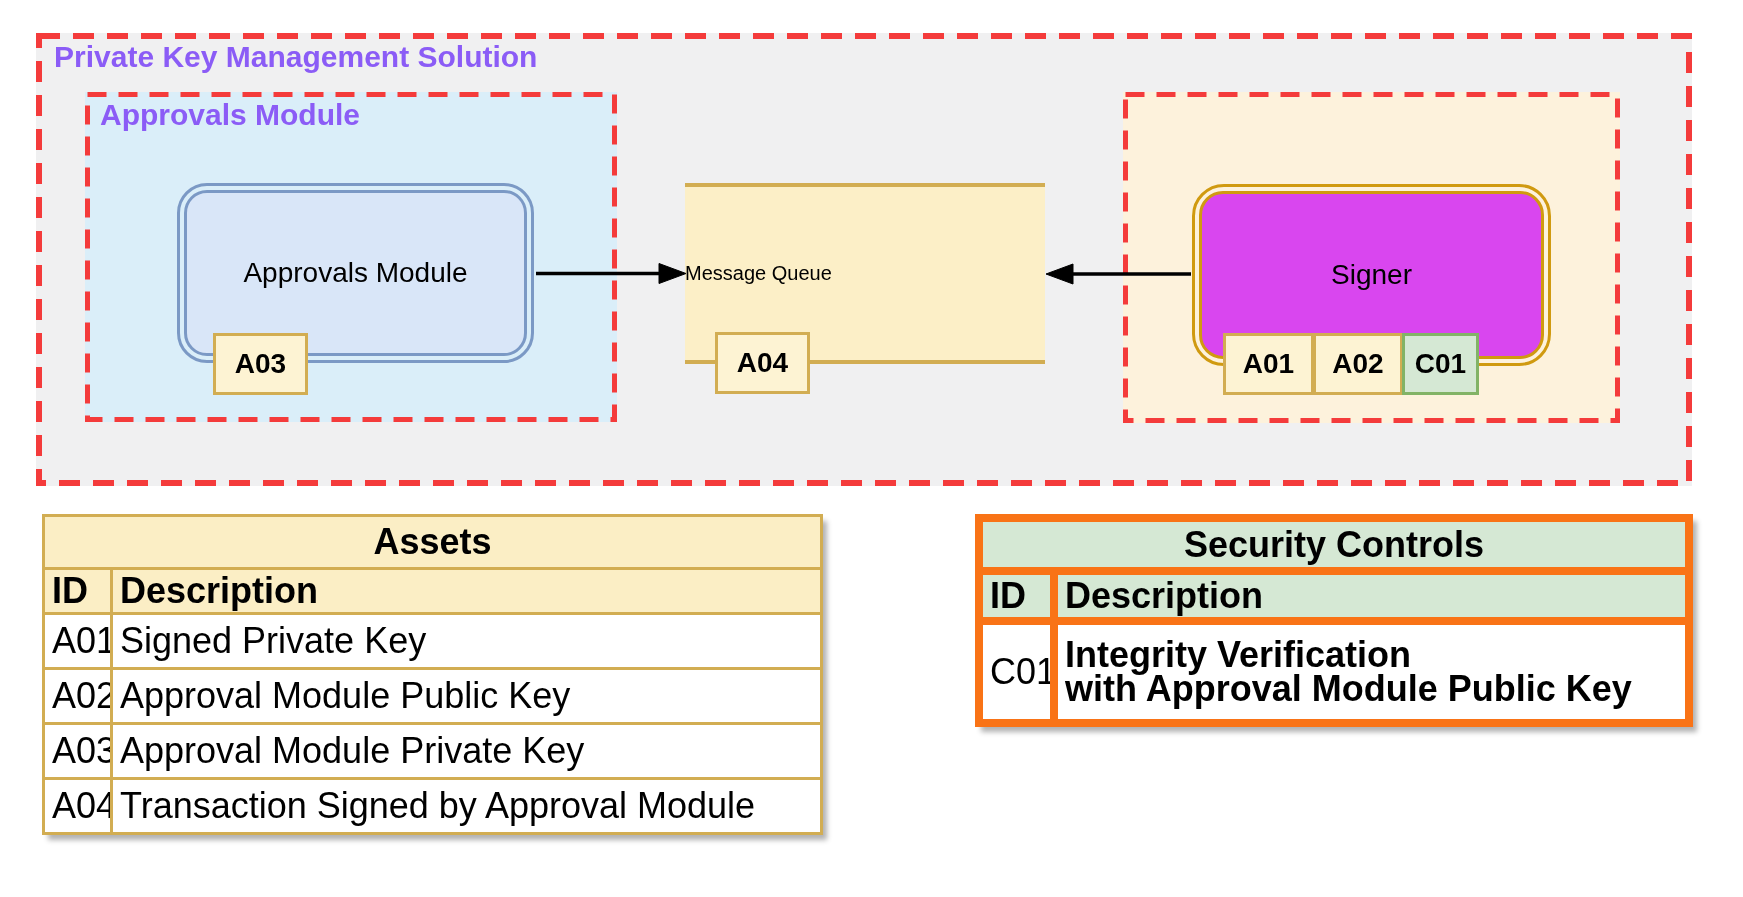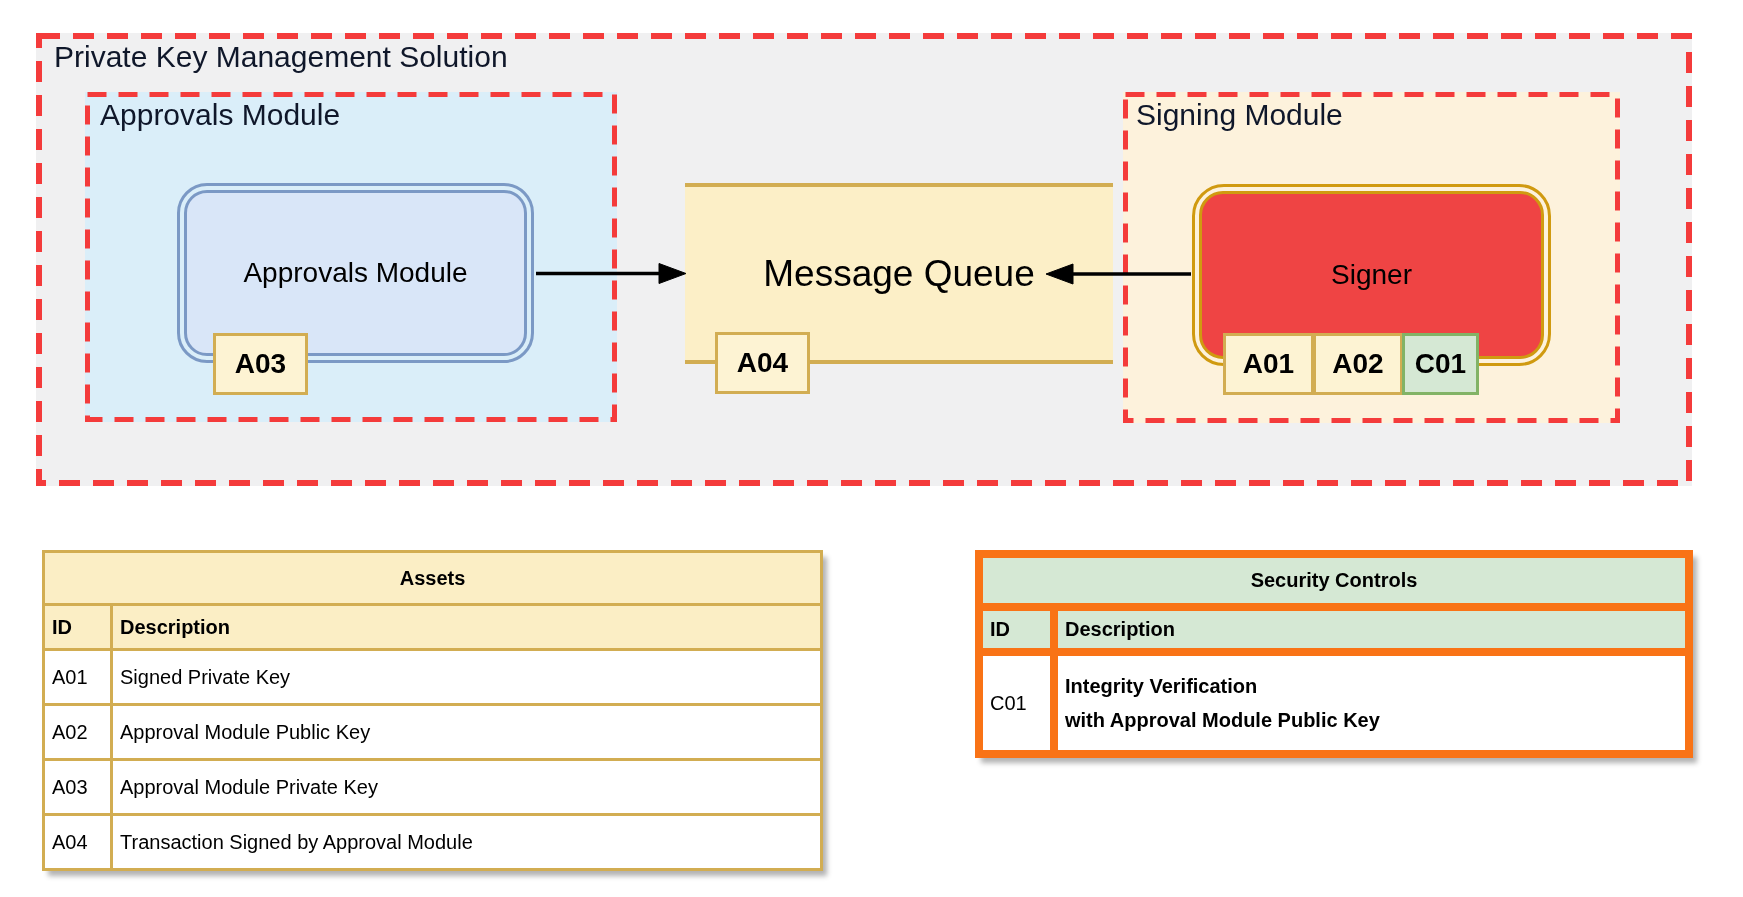--- a/index.html
+++ b/index.html
@@ -11,67 +11,66 @@
     overflow:hidden;
     background:#ffffff;
   }
   
   .zone{position:absolute;box-sizing:border-box;}
   #outer-zone{left:36px;top:33px;width:1656px;height:453px;background:#f0f0f1;}
   #approvals-zone{left:85px;top:92px;width:532px;height:330px;background:#daeef9;}
   #signing-zone{left:1123px;top:92px;width:497px;height:331px;background:#fdf2dc;}
   .zone-title{
     position:absolute;
-    color:#0f172a;font-weight:normal;font-size:30px;line-height:34px;
+    color:#8b5cf6;font-weight:bold;font-size:30px;line-height:34px;
     white-space:nowrap;
   }
   #outer-title{left:54px;top:40px;}
   #approvals-title{left:100px;top:98px;}
   #signing-title{left:1136px;top:98px;}
   
   .dbox{position:absolute;box-sizing:border-box;padding:4px;}
   .dbox .inner{
     width:100%;height:100%;box-sizing:border-box;
     display:flex;align-items:center;justify-content:center;
     font-size:28px;
   }
   #approvals-box{left:177px;top:183px;width:357px;height:180px;
     border:3px solid #7b99c5;border-radius:30px;}
   #approvals-box .inner{border:3px solid #7b99c5;border-radius:23px;background:#d9e6f8;}
   #signer-box{left:1192px;top:184px;width:359px;height:182px;
     border:3px solid #d09a10;border-radius:32px;}
-  #signer-box .inner{border:3px solid #d09a10;border-radius:24px;background:#ef4444;}
+  #signer-box .inner{border:3px solid #d09a10;border-radius:24px;background:#d946ef;}
   
   #message-queue{
-    position:absolute;left:685px;top:183px;width:428px;height:181px;
+    position:absolute;left:685px;top:183px;width:360px;height:181px;
     box-sizing:border-box;background:#fcefc7;
     border-top:4px solid #d2ad52;border-bottom:4px solid #d2ad52;
-    display:flex;align-items:center;justify-content:center;font-size:37px;
+    display:flex;align-items:center;justify-content:flex-start;font-size:20px;
   }
   
   .tag{
     position:absolute;box-sizing:border-box;
     border:3px solid #d2ad52;background:#fdf3d3;
     display:flex;align-items:center;justify-content:center;
     font-weight:bold;font-size:28px;z-index:5;
   }
   .tag.control{background:#d5e8d4;border-color:#82b366;}
   #tag-a03{left:213px;top:333px;width:95px;height:62px;}
   #tag-a04{left:715px;top:332px;width:95px;height:62px;}
   #tag-a01{left:1223px;top:333px;width:91px;height:62px;}
   #tag-a02{left:1313px;top:333px;width:90px;height:62px;}
   #tag-c01{left:1402px;top:333px;width:77px;height:62px;}
   
   #overlay{position:absolute;left:0;top:0;z-index:8;pointer-events:none;}
   
   table.dtable{
     position:absolute;border-collapse:collapse;background:#ffffff;
-    font-size:20px;table-layout:fixed;
+    font-size:36px;table-layout:fixed;
     box-shadow:5px 6px 5px -1px rgba(0,0,0,0.3);
-    margin-top:36px;
   }
   #assets-table{left:42px;top:514px;width:781px;}
   #security-table{left:975px;top:514px;width:718px;}
   .dtable td{box-sizing:border-box;padding:0 7px;vertical-align:middle;overflow:hidden;white-space:nowrap;}
   #assets-table td{border:3px solid #d2ad52;}
   #security-table td{border:8px solid #f97316;}
   .dtable .title-row td{font-weight:bold;text-align:center;height:53px;}
   .dtable .head-row td{font-weight:bold;text-align:left;height:45px;}
   #assets-table .title-row td,#assets-table .head-row td{background:#fbeec5;}
   #security-table .title-row td,#security-table .head-row td{background:#d5e8d4;}
@@ -83,21 +82,20 @@
 <body>
 
 <div id="canvas">
 
   <div class="zone" id="outer-zone"></div>
   <div class="zone" id="approvals-zone"></div>
   <div class="zone" id="signing-zone"></div>
 
   <div class="zone-title" id="outer-title">Private Key Management Solution</div>
   <div class="zone-title" id="approvals-title">Approvals Module</div>
-  <div class="zone-title" id="signing-title">Signing Module</div>
 
   <div class="dbox" id="approvals-box">
     <div class="inner">Approvals Module</div>
   </div>
 
   <div id="message-queue">
     <span>Message Queue</span>
   </div>
 
   <div class="dbox" id="signer-box">

